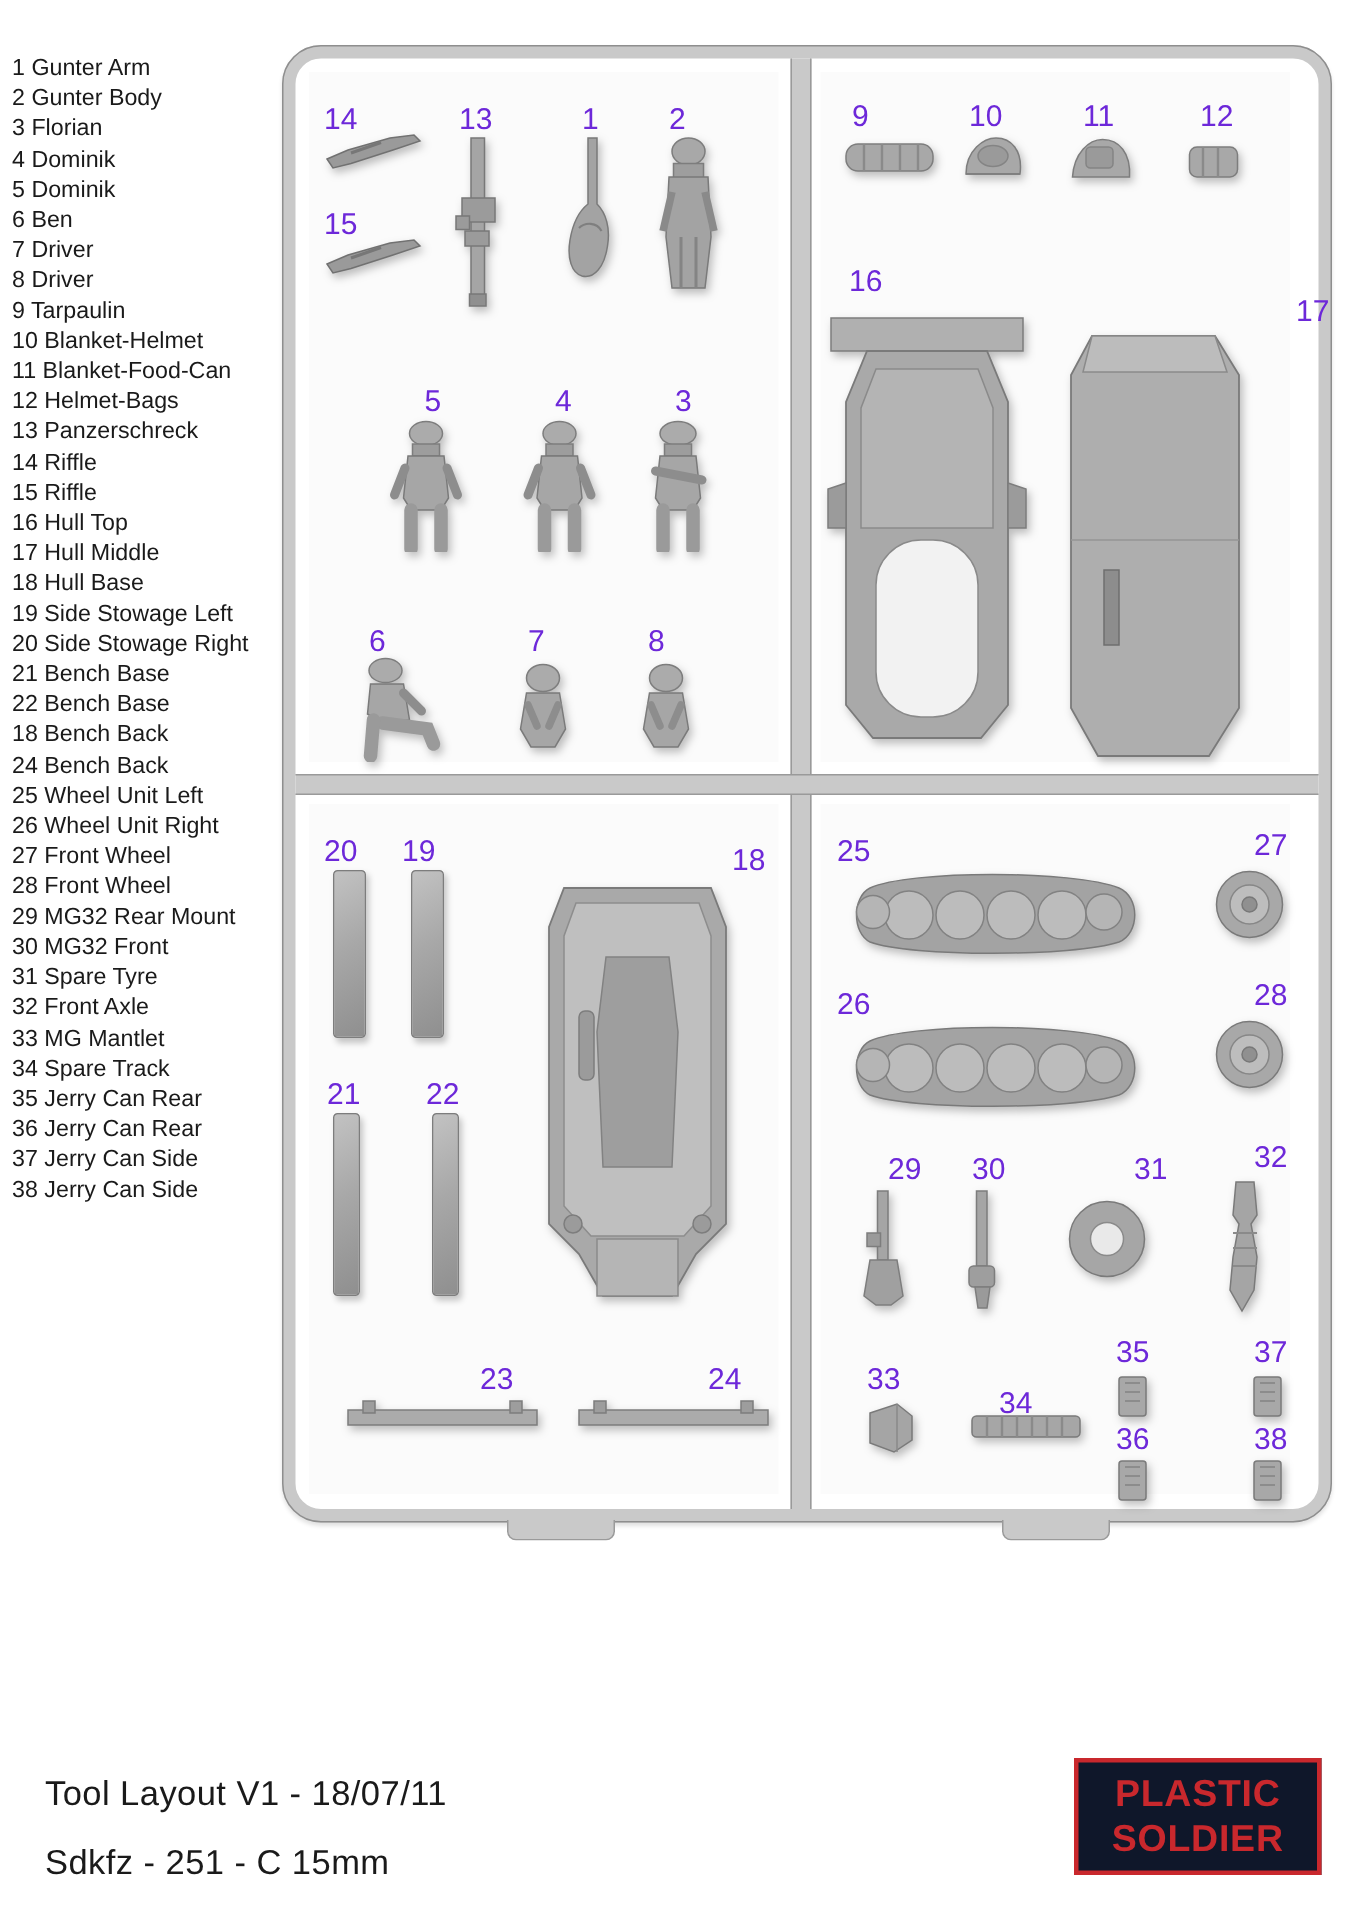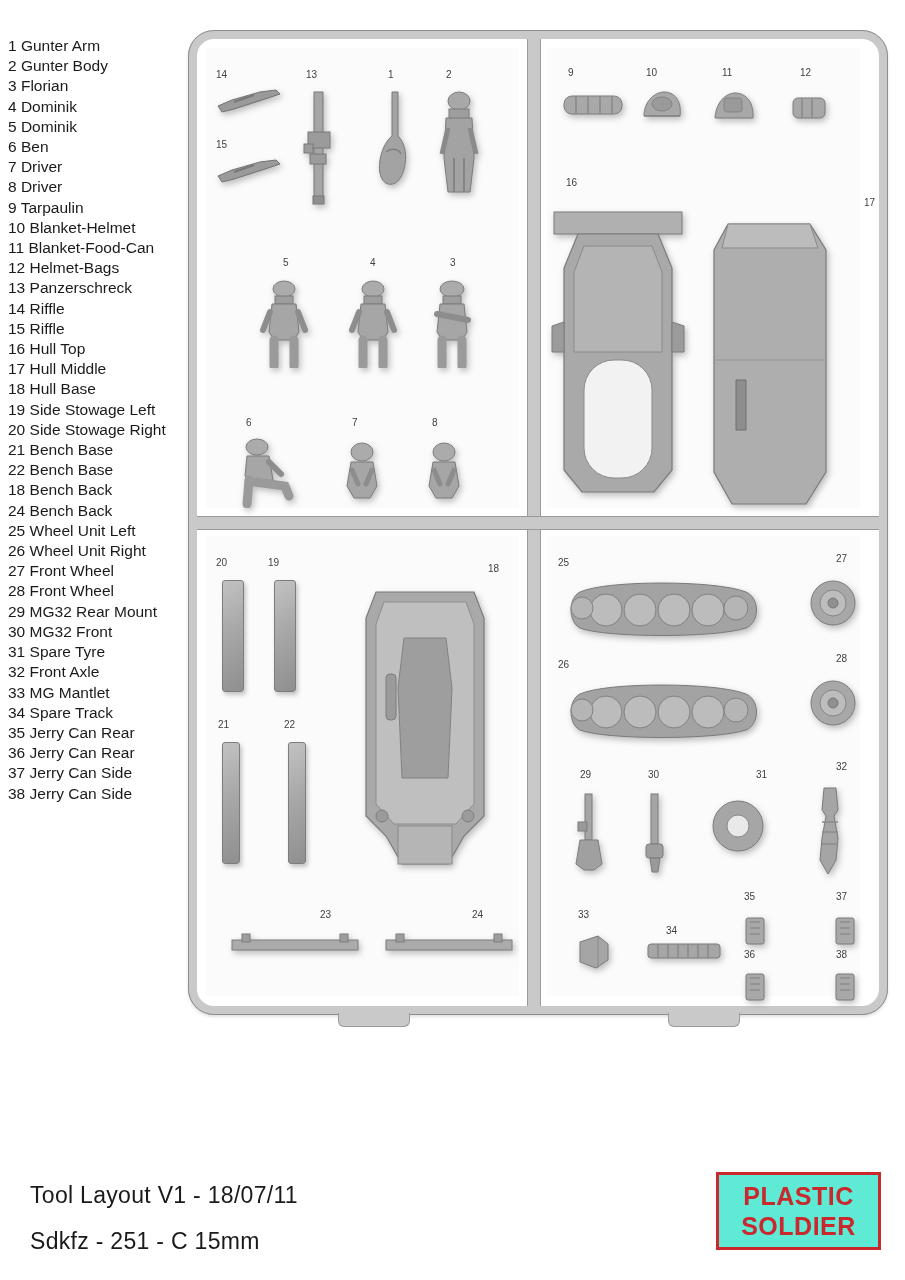--- a/index.html
+++ b/index.html
@@ -95,23 +95,23 @@
     background: #fbfbfb;
   }
   .q-tl { left: 18px;  top: 18px;  width: 313px; height: 460px; }
   .q-tr { left: 359px; top: 18px;  width: 313px; height: 460px; }
   .q-bl { left: 18px;  top: 506px; width: 313px; height: 460px; }
   .q-br { left: 359px; top: 506px; width: 313px; height: 460px; }
 
   
   .pnum {
     position: absolute;
-    font-size: 10px;
+    font-size: 20px;
     font-weight: 500;
-    color: #404040;
+    color: #6d28d9;
     line-height: 1;
   }
 
   
   .pc {
     position: absolute;
     background: linear-gradient(150deg, #c2c2c2 0%, #a8a8a8 45%, #8f8f8f 100%);
     border: 1px solid #7d7d7d;
     box-shadow: 2px 3px 4px rgba(0,0,0,0.22);
   }
@@ -141,21 +141,21 @@
     font-weight: 500;
     letter-spacing: 0.3px;
   }
   #logo {
     position: absolute;
     right: 24px;
     top: 1172px;
     width: 165px;
     height: 78px;
     border: 3px solid #c9282d;
-    background: #5eead4;
+    background: #0f172a;
     box-sizing: border-box;
     display: flex;
     flex-direction: column;
     align-items: center;
     justify-content: center;
   }
   #logo .l1, #logo .l2 {
     color: #c9282d;
     font-weight: bold;
     font-size: 25px;
@@ -454,21 +454,21 @@
   </div>
   <div class="pnum" style="left:648px; top:624px;">28</div>
   <div class="fig" style="left:620px; top:648px;">
     <svg width="50" height="50" viewBox="0 0 50 50">
       <circle cx="25" cy="25" r="22" fill="#a8a8a8" stroke="#7a7a7a"></circle>
       <circle cx="25" cy="25" r="13" fill="#bdbdbd" stroke="#878787"></circle>
       <circle cx="25" cy="25" r="5" fill="#909090" stroke="#787878"></circle>
     </svg>
   </div>
 
-  <div class="pnum" style="left:392px; top:740px;">29</div>
+  <div class="pnum" style="left:404px; top:740px;">29</div>
   <div class="fig" style="left:384px; top:762px;">
     <svg width="34" height="82" viewBox="0 0 34 82">
       <rect x="13" y="2" width="7" height="46" fill="#a5a5a5" stroke="#7d7d7d"></rect>
       <path d="M8 48 L26 48 L30 72 L22 78 L12 78 L4 72 Z" fill="#a0a0a0" stroke="#7d7d7d"></path>
       <rect x="6" y="30" width="9" height="9" fill="#9a9a9a" stroke="#7d7d7d"></rect>
     </svg>
   </div>
   <div class="pnum" style="left:460px; top:740px;">30</div>
   <div class="fig" style="left:452px; top:762px;">
     <svg width="30" height="82" viewBox="0 0 30 82">

